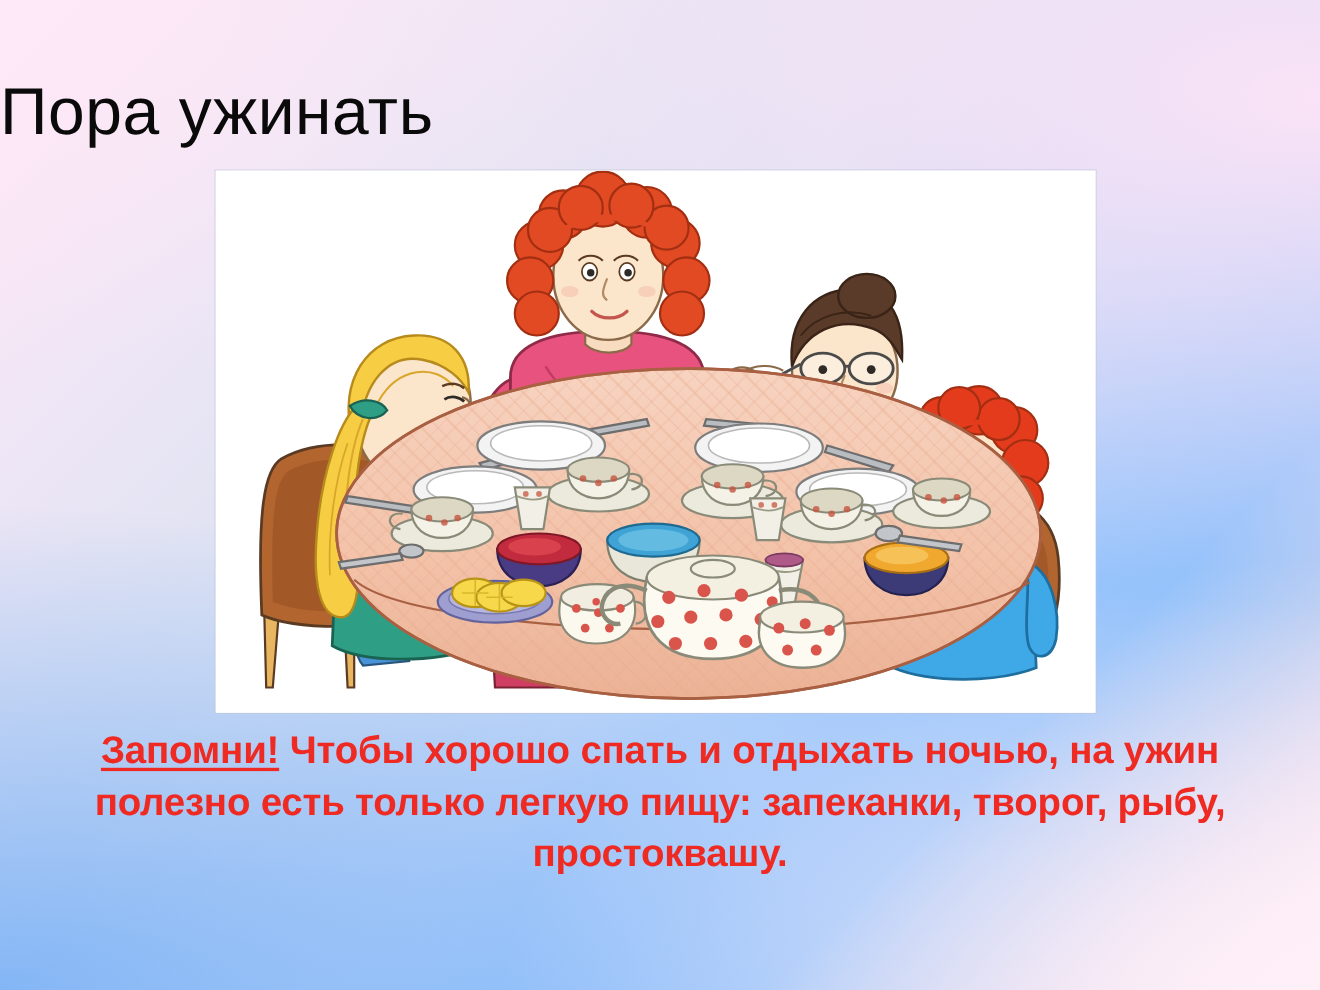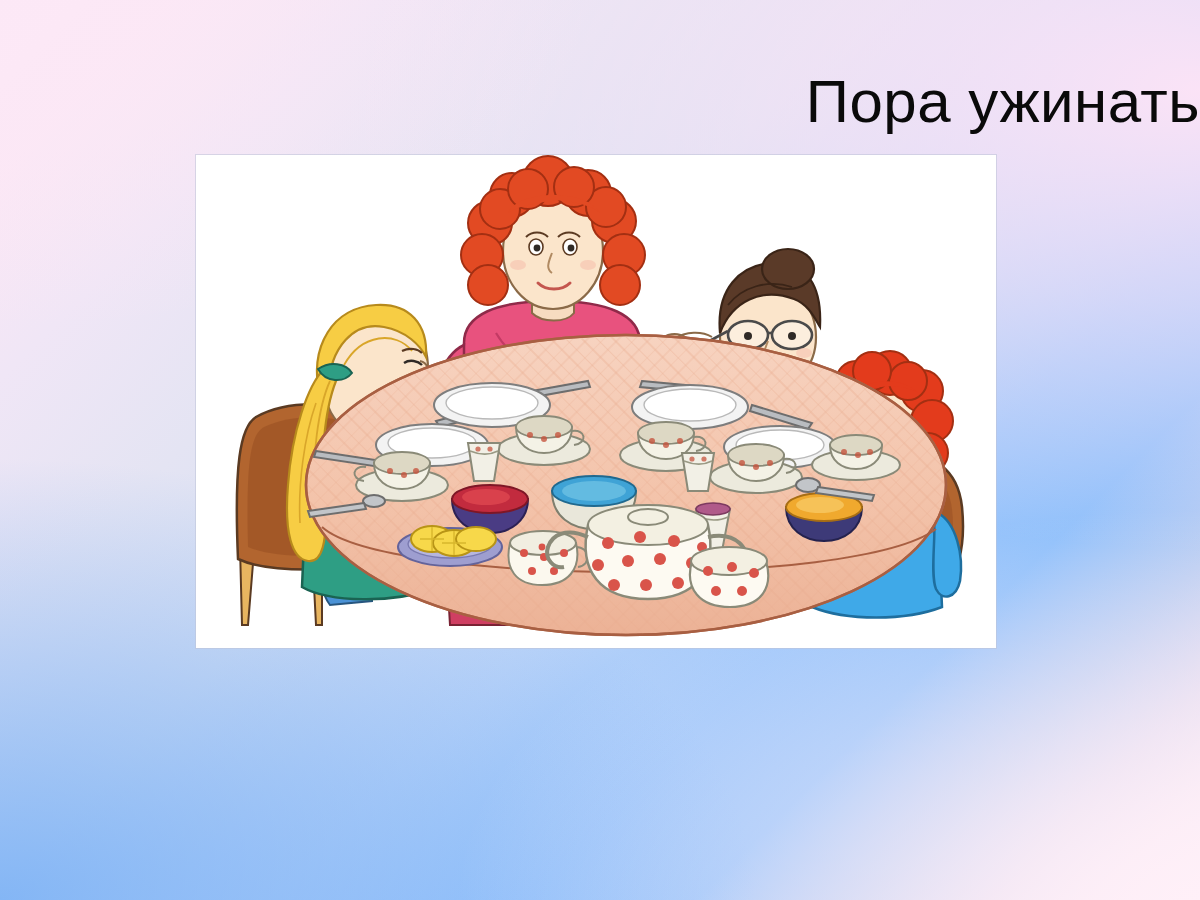--- a/index.html
+++ b/index.html
@@ -44,21 +44,21 @@
       radial-gradient(80% 60% at 0% 0%, rgba(252,232,246,0.9) 0%, rgba(252,232,246,0.0) 62%);
     pointer-events: none;
   }
 
   
   #title {
     position: absolute;
     left: 0;
     top: 72px;
     width: 1200px;
-    text-align: right;
+    text-align: left;
     font-size: 60px;
     line-height: 1.0;
     color: #0a0a0a;
     font-weight: 400;
     letter-spacing: 0.5px;
     white-space: nowrap;
   }
 
   
   #picture-frame {
@@ -512,13 +512,16 @@
           </g>
           <g stroke="#6d6d6d" stroke-width="2" fill="#c2c5c9">
             <ellipse cx="178" cy="346" rx="11" ry="6"></ellipse>
             <path d="M168 348 L112 356 L114 362 L170 354 Z"></path>
           </g>
         </g>
       </svg>
     </div>
   </div>
 
+  <div id="caption">
+    <span class="lead">Запомни!</span><span> Чтобы хорошо спать и отдыхать ночью, на ужин полезно есть только легкую пищу: запеканки, творог, рыбу, простоквашу.</span>
+  </div>
 </div>
 
 </body></html>

